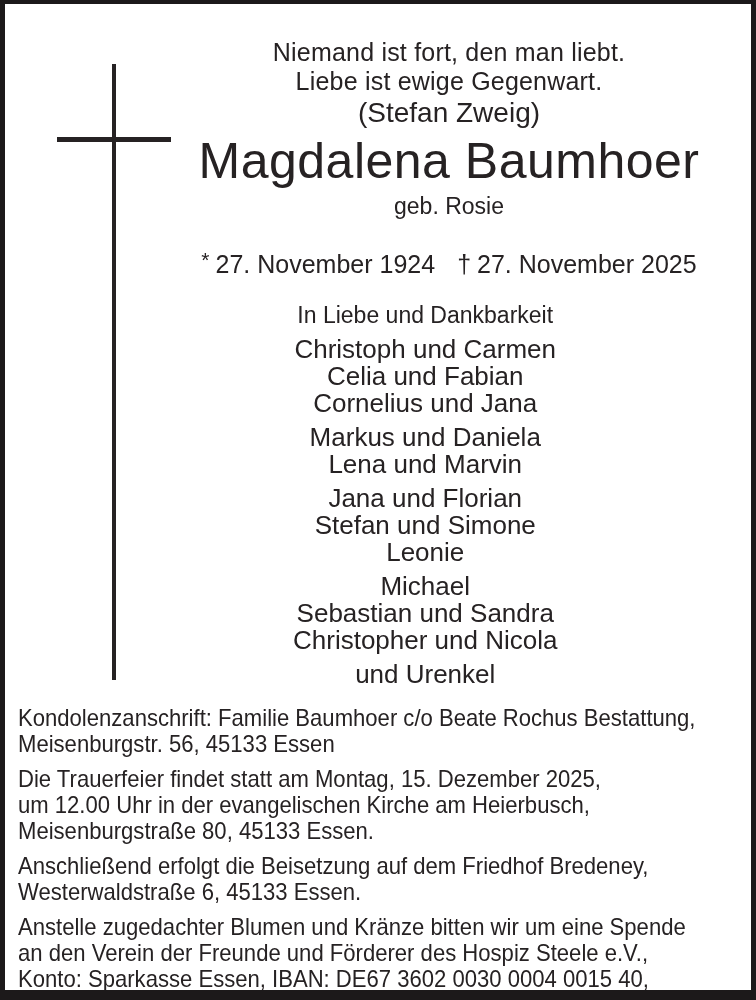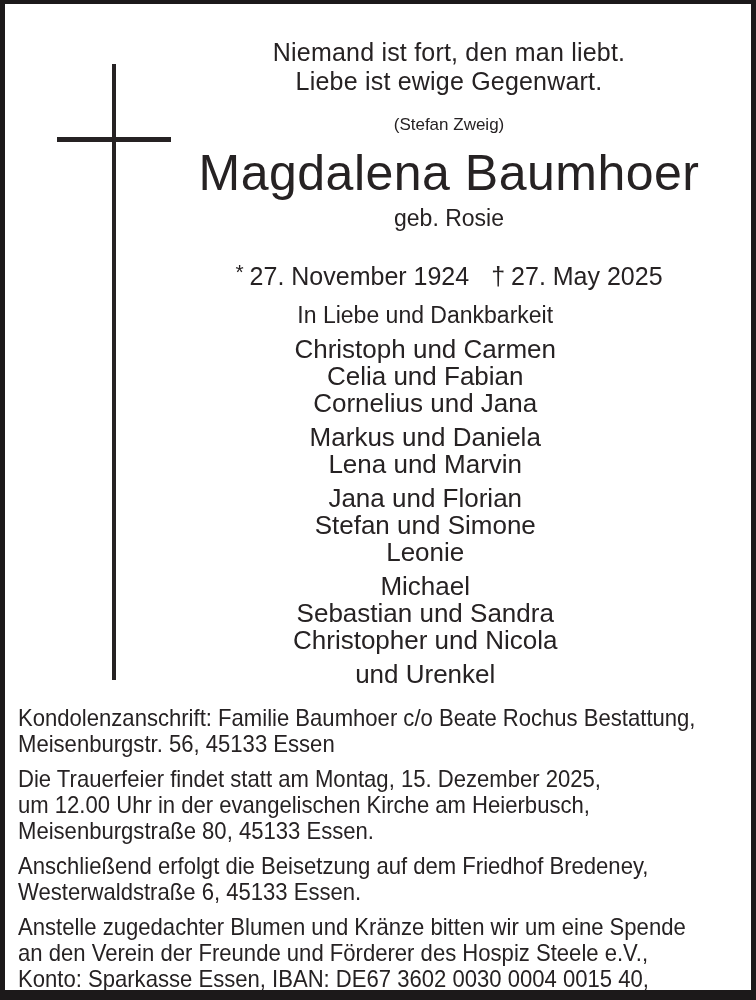--- a/index.html
+++ b/index.html
@@ -36,21 +36,21 @@
   
   .header {
     position: absolute;
     left: 150px; right: 8px; top: 34px;
     text-align: center;
   }
   .quote-line {
     font-size: 25px; line-height: 29px; letter-spacing: 0.2px;
   }
   .quote-attr {
-    font-size: 17px; line-height: 25px; margin-top: 16px;
+    font-size: 28px; line-height: 25px; margin-top: 4px;
   }
   .deceased-name {
     font-size: 50px; line-height: 56px; margin-top: 8px;
     letter-spacing: 0.5px; white-space: nowrap;
   }
   .maiden-name {
     font-size: 23px; line-height: 26px; margin-top: 4px;
   }
   .life-dates {
     font-size: 25px; line-height: 28px; margin-top: 27px; white-space: nowrap;
@@ -92,21 +92,21 @@
 
   <div class="header">
     <div class="quote-line">Niemand ist fort, den man liebt.</div>
     <div class="quote-line">Liebe ist ewige Gegenwart.</div>
     <div class="quote-attr">(Stefan Zweig)</div>
 
     <div class="deceased-name">Magdalena Baumhoer</div>
     <div class="maiden-name">geb. Rosie</div>
 
     <div class="life-dates">
-      <span class="birth-part"><span class="sym-birth">*</span><span>27. November 1924</span></span><span class="death-part"><span class="sym-death">†</span><span>27. May 2025</span></span>
+      <span class="birth-part"><span class="sym-birth">*</span><span>27. November 1924</span></span><span class="death-part"><span class="sym-death">†</span><span>27. November 2025</span></span>
     </div>
   </div>
 
   <div class="family">
     <div class="family-intro">In Liebe und Dankbarkeit</div>
 
     <div class="family-group">
       <div class="family-line">Christoph und Carmen</div>
       <div class="family-line">Celia und Fabian</div>
       <div class="family-line">Cornelius und Jana</div>

